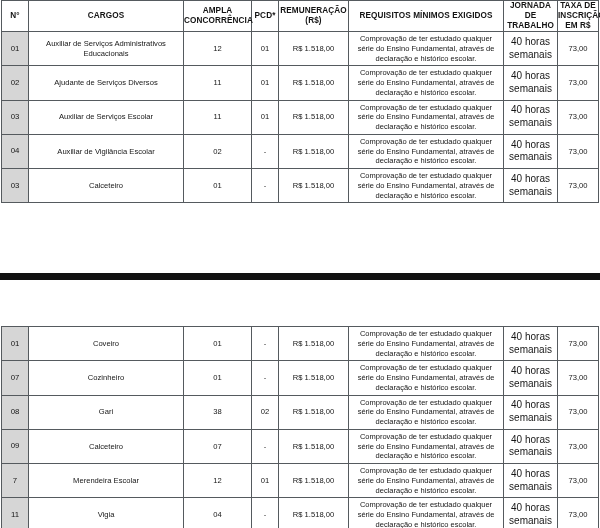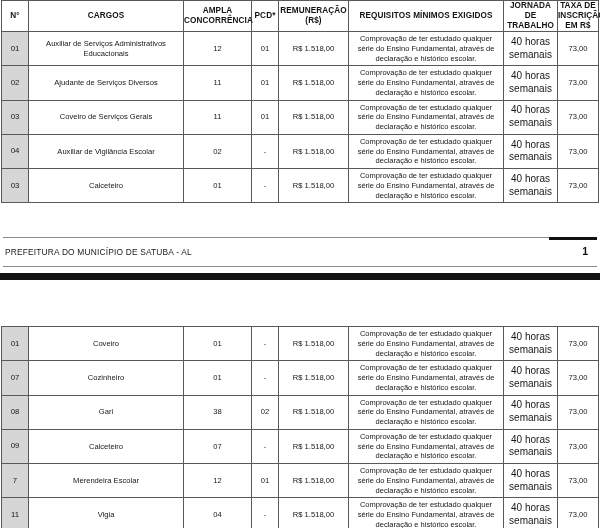--- a/index.html
+++ b/index.html
@@ -223,21 +223,21 @@
               <td class="cargo">Ajudante de Serviços Diversos</td>
               <td class="ampla">11</td>
               <td class="pcd">01</td>
               <td class="remun">R$ 1.518,00</td>
               <td class="req">Comprovação de ter estudado qualquer série do Ensino Fundamental, através de declaração e histórico escolar.</td>
               <td class="jorn">40 horas semanais</td>
               <td class="taxa">73,00</td>
             </tr>
             <tr>
               <td class="num">03</td>
-              <td class="cargo">Coveiro de Serviços Gerais</td>
+              <td class="cargo">Auxiliar de Serviços Escolar</td>
               <td class="ampla">11</td>
               <td class="pcd">01</td>
               <td class="remun">R$ 1.518,00</td>
               <td class="req">Comprovação de ter estudado qualquer série do Ensino Fundamental, através de declaração e histórico escolar.</td>
               <td class="jorn">40 horas semanais</td>
               <td class="taxa">73,00</td>
             </tr>
             <tr>
               <td class="num">04</td>
               <td class="cargo">Auxiliar de Vigilância Escolar</td>
@@ -255,27 +255,20 @@
               <td class="pcd">-</td>
               <td class="remun">R$ 1.518,00</td>
               <td class="req">Comprovação de ter estudado qualquer série do Ensino Fundamental, através de declaração e histórico escolar.</td>
               <td class="jorn">40 horas semanais</td>
               <td class="taxa">73,00</td>
             </tr>
           </tbody>
       </table>
     </div>
 
-    <div class="footer-bar">
-      <div class="footer-rule-top"></div>
-      <div class="footer-tick"></div>
-      <div class="footer-text">PREFEITURA DO MUNICÍPIO DE SATUBA - AL</div>
-      <div class="footer-page">1</div>
-      <div class="footer-rule-bottom"></div>
-    </div>
 
     <div class="page-sep"></div>
 
     <div class="block-bottom">
       <table class="cargos-table">
         <colgroup>
           <col class="c-num">
             <col class="c-cargo">
             <col class="c-ampla">
             <col class="c-pcd">

